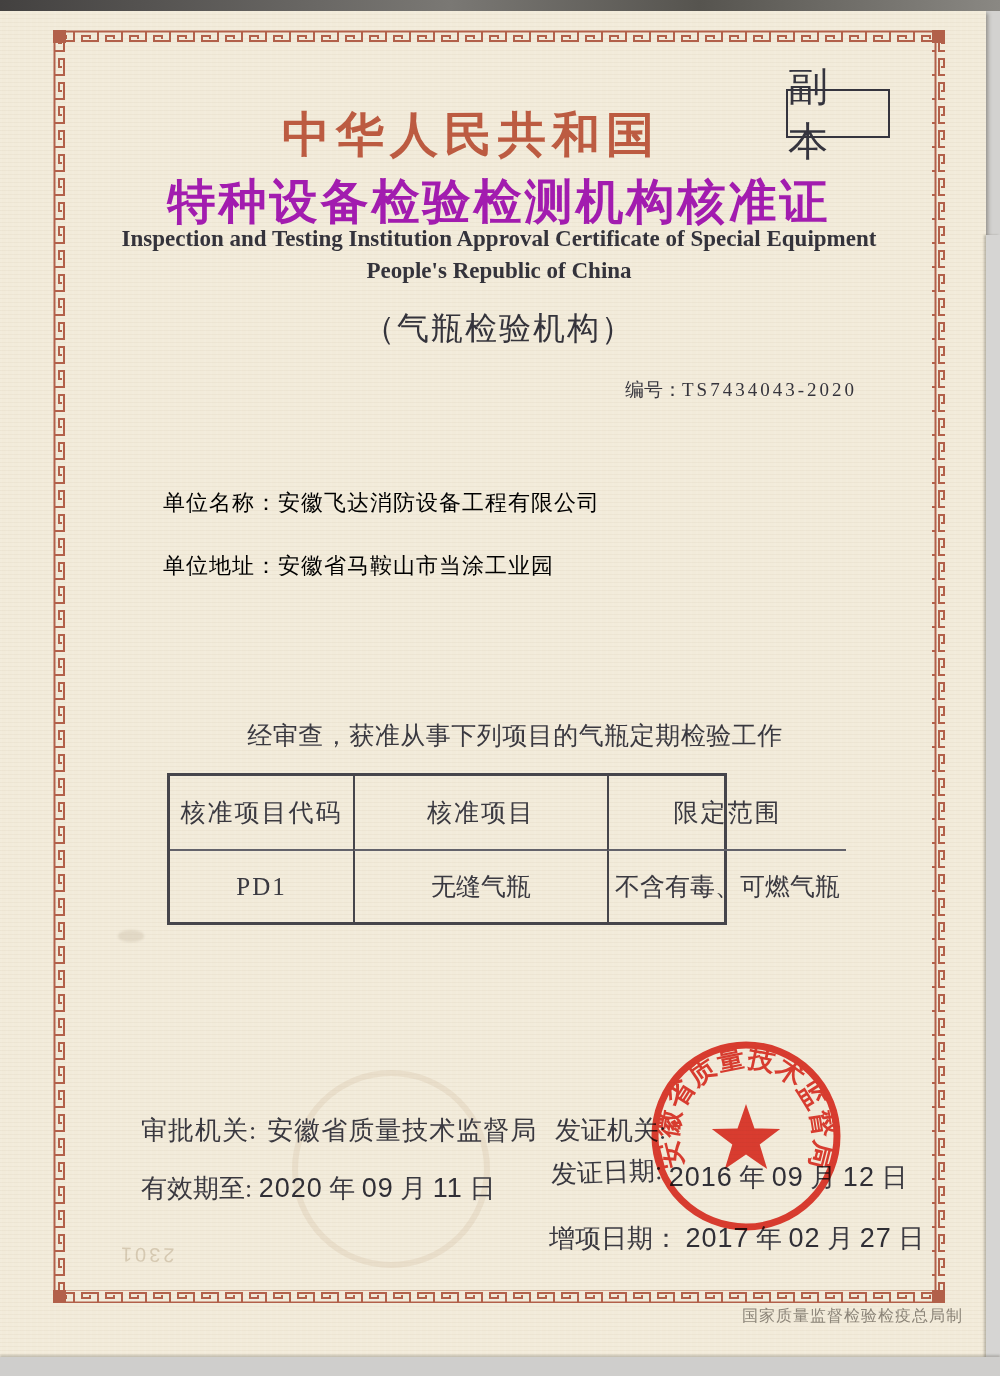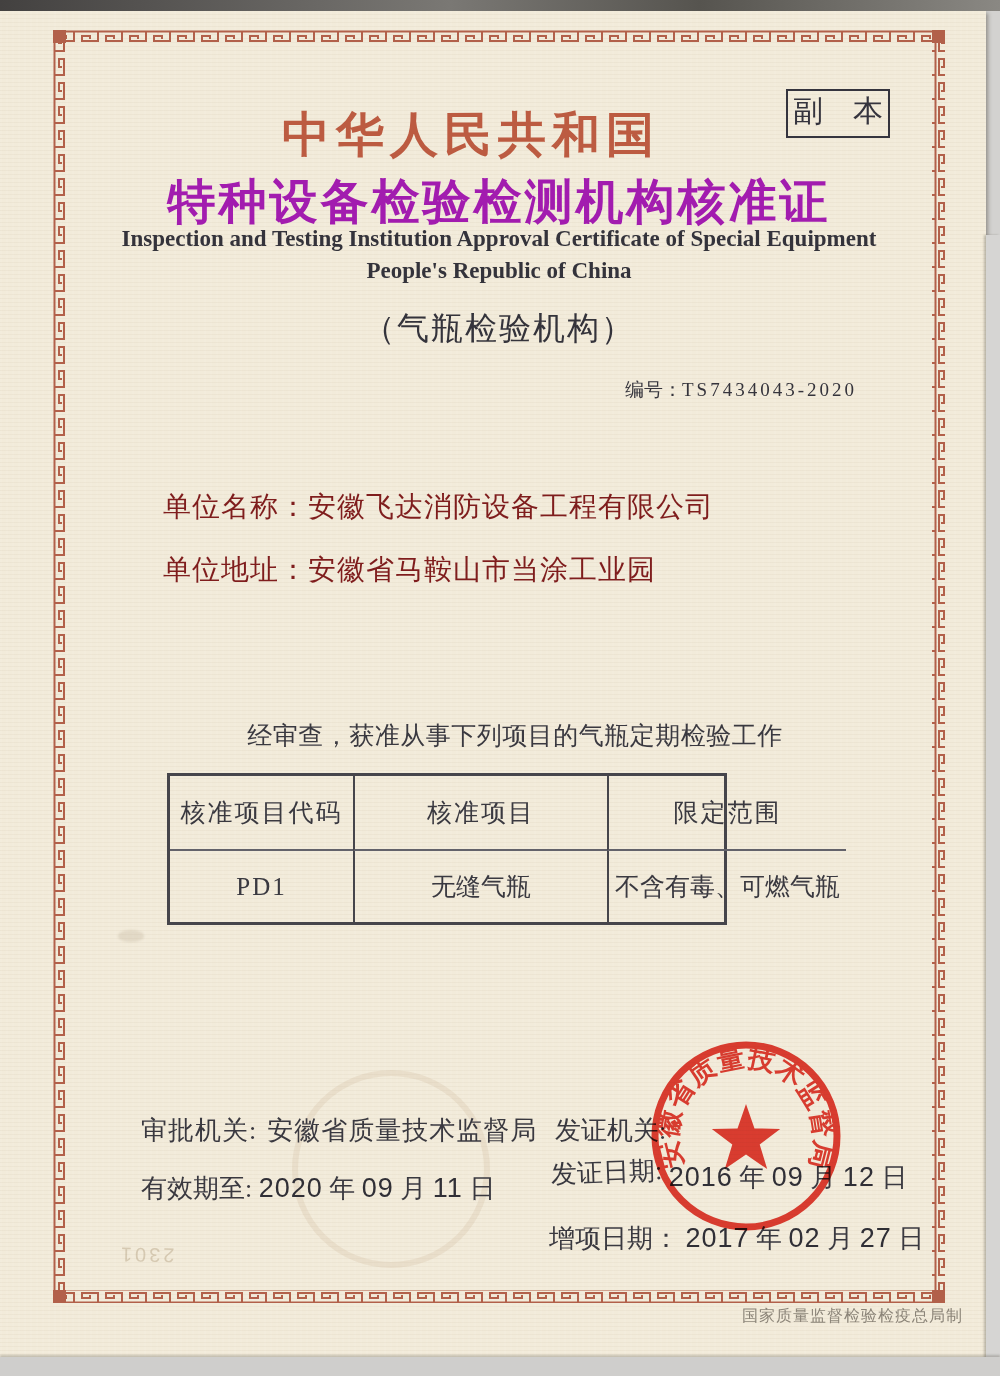--- a/index.html
+++ b/index.html
@@ -15,31 +15,31 @@
   .edge-top{position:absolute;left:0;top:0;width:100%;height:11px;
         background:linear-gradient(90deg,#434140 0%,#7a7874 45%,#56544f 70%,#8a8883 100%);}
   .edge-right{position:absolute;right:0;top:235px;width:14px;height:1141px;background:#d6d5d3;
         box-shadow:-2px 0 2px rgba(90,85,75,.35);}
   .edge-bottom{position:absolute;left:0;bottom:0;width:100%;height:19px;background:#cfcecc;
         box-shadow:0 -2px 2px rgba(90,85,75,.3);}
   
   .frame{position:absolute;left:53px;top:30px;}
   
   .badge{position:absolute;left:786px;top:89px;width:100px;height:45px;border:2px solid #35343e;
-        display:flex;justify-content:center;font-size:30px;color:#35343e;}
+        display:flex;align-items:center;justify-content:center;font-size:40px;color:#35343e;}
   
   .t-center{position:absolute;left:53px;width:892px;text-align:center;}
   .title-zh1{top:103px;font-size:48px;font-weight:bold;letter-spacing:6px;color:#bc5b41;transform:translateX(-28px);}
   .title-zh2{top:170px;font-size:48px;font-weight:bold;letter-spacing:3px;color:#a21caf;}
   .title-en1{top:226px;font-size:23px;font-weight:bold;color:#34333b;}
   .title-en2{top:258px;font-size:23px;font-weight:bold;color:#34333b;}
   .subtitle{top:307px;font-size:32px;letter-spacing:2px;color:#34333b;}
   .cert-no{position:absolute;top:377px;right:143px;font-size:19px;color:#35343c;}
   .cert-no .val{letter-spacing:3px;}
-  .field{position:absolute;left:163px;font-size:28px;letter-spacing:1px;color:#7f1d1d;}
+  .field{position:absolute;left:163px;font-size:22px;letter-spacing:1px;color:#000000;}
   .f-name{top:488px;}
   .f-addr{top:551px;}
   .note{top:719px;font-size:25px;letter-spacing:0.5px;color:#3a3940;transform:translateX(16px);}
   
   .tbl{position:absolute;left:167px;top:773px;width:560px;height:152px;border:3px solid #46454b;
        box-sizing:border-box;display:grid;grid-template-columns:183px 254px 239px;grid-template-rows:75px 71px;
        font-size:25px;color:#3a3940;}
   .tbl .cell{display:flex;align-items:center;justify-content:center;box-sizing:border-box;}
   .tbl .c2,.tbl .c3{border-left:2px solid #46454b;}
   .tbl .hd{border-bottom:2px solid #63626a;letter-spacing:2px;}

